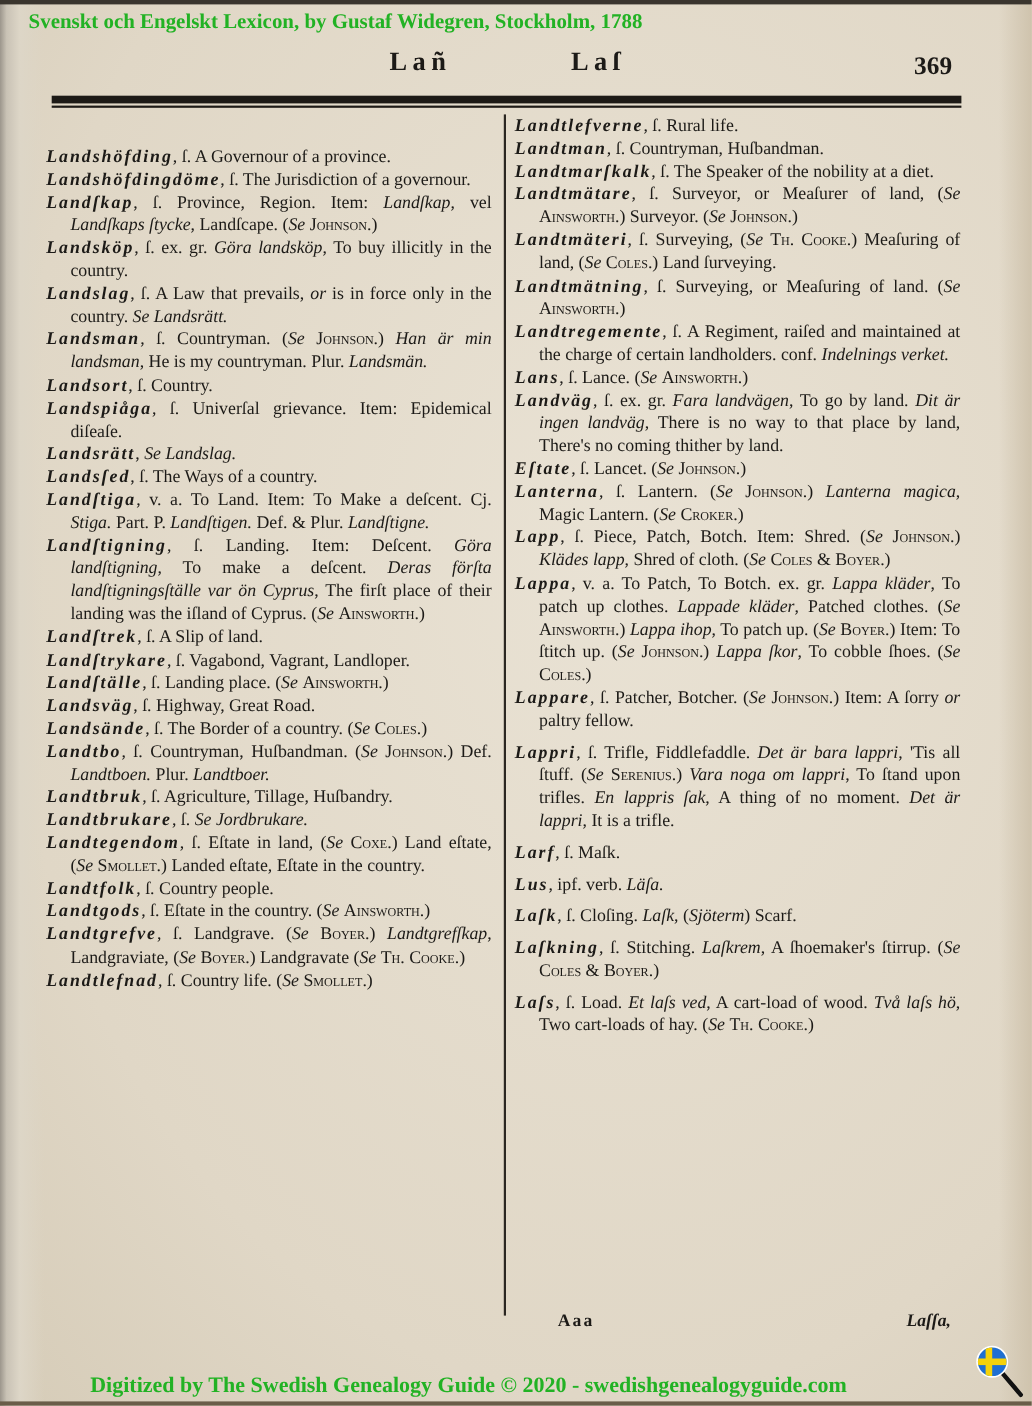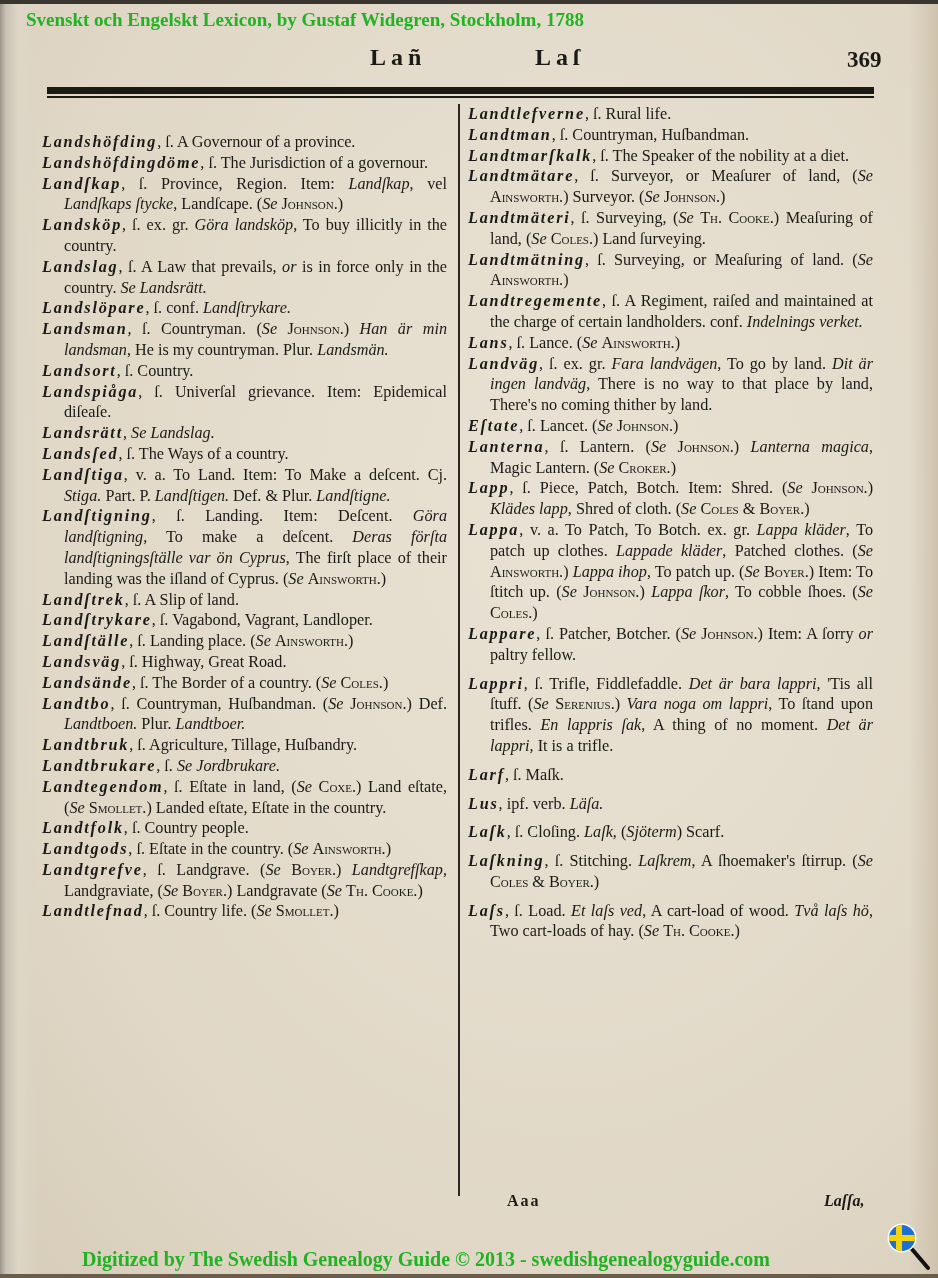--- a/index.html
+++ b/index.html
@@ -13,21 +13,21 @@
     font-family: "Liberation Serif", "DejaVu Serif", serif;
     color: #1c1a17;
   }
   .topbar { position: absolute; left: 0; top: 0; width: 938px; height: 4px; background: #3a352e; }
   .watermark-top {
     position: absolute; left: 26px; top: 9px;
     font-family: "Liberation Serif", serif; font-size: 19px; font-weight: bold;
     color: #22b224; letter-spacing: 0px;
   }
   .running-head {
-    position: absolute; top: 44px; left: 16px; width: 810px; height: 30px;
+    position: absolute; top: 44px; left: 0; width: 810px; height: 30px;
   }
   .rh-left { position: absolute; left: 354px; top: 0; font-size: 24px; letter-spacing: 5px; font-weight: bold; }
   .rh-right { position: absolute; left: 519px; top: 0; font-size: 24px; letter-spacing: 5px; font-weight: bold; }
   .page-num { position: absolute; left: 831px; top: 3px; font-size: 23px; font-weight: bold; }
   .rule-thick { position: absolute; left: 47px; top: 87px; width: 827px; height: 7px; background: #1d1a16; }
   .rule-thin { position: absolute; left: 47px; top: 96px; width: 827px; height: 2px; background: #1d1a16; }
   .col-divider { position: absolute; left: 458px; top: 104px; width: 2px; height: 1092px; background: #2b2722; }
   .column { position: absolute; top: 104px; width: 405px; font-size: 16.2px; line-height: 20.8px; }
   .col-left { left: 42px; margin-top: 28px; }
   .col-right { left: 468px; }
@@ -60,21 +60,20 @@
 
 <div class="rule-thick"></div>
 <div class="rule-thin"></div>
 
 <div class="column col-left" id="col-left">
     <p class="entry"><span class="hw">Landshöfding</span><span>, ſ. A Governour of a province.</span></p>
     <p class="entry"><span class="hw">Landshöfdingdöme</span><span>, ſ. The Jurisdiction of a governour.</span></p>
     <p class="entry"><span class="hw">Landſkap</span><span>, ſ. Province, Region. Item: <i>Landſkap</i>, vel <i>Landſkaps ſtycke</i>, Landſcape. (<i>Se</i> <span class="sc">Johnson.</span>)</span></p>
     <p class="entry"><span class="hw">Landsköp</span><span>, ſ. ex. gr. <i>Göra landsköp</i>, To buy illicitly in the country.</span></p>
     <p class="entry"><span class="hw">Landslag</span><span>, ſ. A Law that prevails, <i>or</i> is in force only in the country. <i>Se Landsrätt.</i></span></p>
-    <p class="entry"><span class="hw">Landslöpare</span><span>, ſ. conf. <i>Landſtrykare.</i></span></p>
     <p class="entry"><span class="hw">Landsman</span><span>, ſ. Countryman. (<i>Se</i> <span class="sc">Johnson.</span>) <i>Han är min landsman</i>, He is my countryman. Plur. <i>Landsmän.</i></span></p>
     <p class="entry"><span class="hw">Landsort</span><span>, ſ. Country.</span></p>
     <p class="entry"><span class="hw">Landspiåga</span><span>, ſ. Univerſal grievance. Item: Epidemical diſeaſe.</span></p>
     <p class="entry"><span class="hw">Landsrätt</span><span>, <i>Se Landslag.</i></span></p>
     <p class="entry"><span class="hw">Landsſed</span><span>, ſ. The Ways of a country.</span></p>
     <p class="entry"><span class="hw">Landſtiga</span><span>, v. a. To Land. Item: To Make a deſcent. Cj. <i>Stiga.</i> Part. P. <i>Landſtigen.</i> Def. &amp; Plur. <i>Landſtigne.</i></span></p>
     <p class="entry"><span class="hw">Landſtigning</span><span>, ſ. Landing. Item: Deſcent. <i>Göra landſtigning</i>, To make a deſcent. <i>Deras förſta landſtigningsſtälle var ön Cyprus</i>, The firſt place of their landing was the iſland of Cyprus. (<i>Se</i> <span class="sc">Ainsworth.</span>)</span></p>
     <p class="entry"><span class="hw">Landſtrek</span><span>, ſ. A Slip of land.</span></p>
     <p class="entry"><span class="hw">Landſtrykare</span><span>, ſ. Vagabond, Vagrant, Landloper.</span></p>
     <p class="entry"><span class="hw">Landſtälle</span><span>, ſ. Landing place. (<i>Se</i> <span class="sc">Ainsworth.</span>)</span></p>
@@ -111,21 +110,21 @@
     <p class="entry gap"><span class="hw">Laſk</span><span>, ſ. Cloſing. <i>Laſk</i>, (<i>Sjöterm</i>) Scarf.</span></p>
     <p class="entry gap"><span class="hw">Laſkning</span><span>, ſ. Stitching. <i>Laſkrem</i>, A ſhoemaker's ſtirrup. (<i>Se</i> <span class="sc">Coles &amp; Boyer.</span>)</span></p>
     <p class="entry gap"><span class="hw">Laſs</span><span>, ſ. Load. <i>Et laſs ved</i>, A cart-load of wood. <i>Två laſs hö</i>, Two cart-loads of hay. (<i>Se</i> <span class="sc">Th. Cooke.</span>)</span></p>
   </div>
 
 <div class="catchword">
   <span class="signature">Aaa</span>
   <span class="catch">Laſſa,</span>
 </div>
 
-<div class="watermark-bottom">Digitized by The Swedish Genealogy Guide © 2013 - swedishgenealogyguide.com</div>
+<div class="watermark-bottom">Digitized by The Swedish Genealogy Guide © 2020 - swedishgenealogyguide.com</div>
 
 <div class="logo">
   <svg width="50" height="52" viewBox="0 0 50 52">
     <defs>
         <clipPath id="lens">
           <circle cx="20" cy="18" r="13"></circle>
         </clipPath>
       </defs>
     <line x1="29" y1="28" x2="46" y2="48" stroke="#111" stroke-width="4" stroke-linecap="round"></line>
     <circle cx="20" cy="18" r="14.5" fill="#ffffff"></circle>

